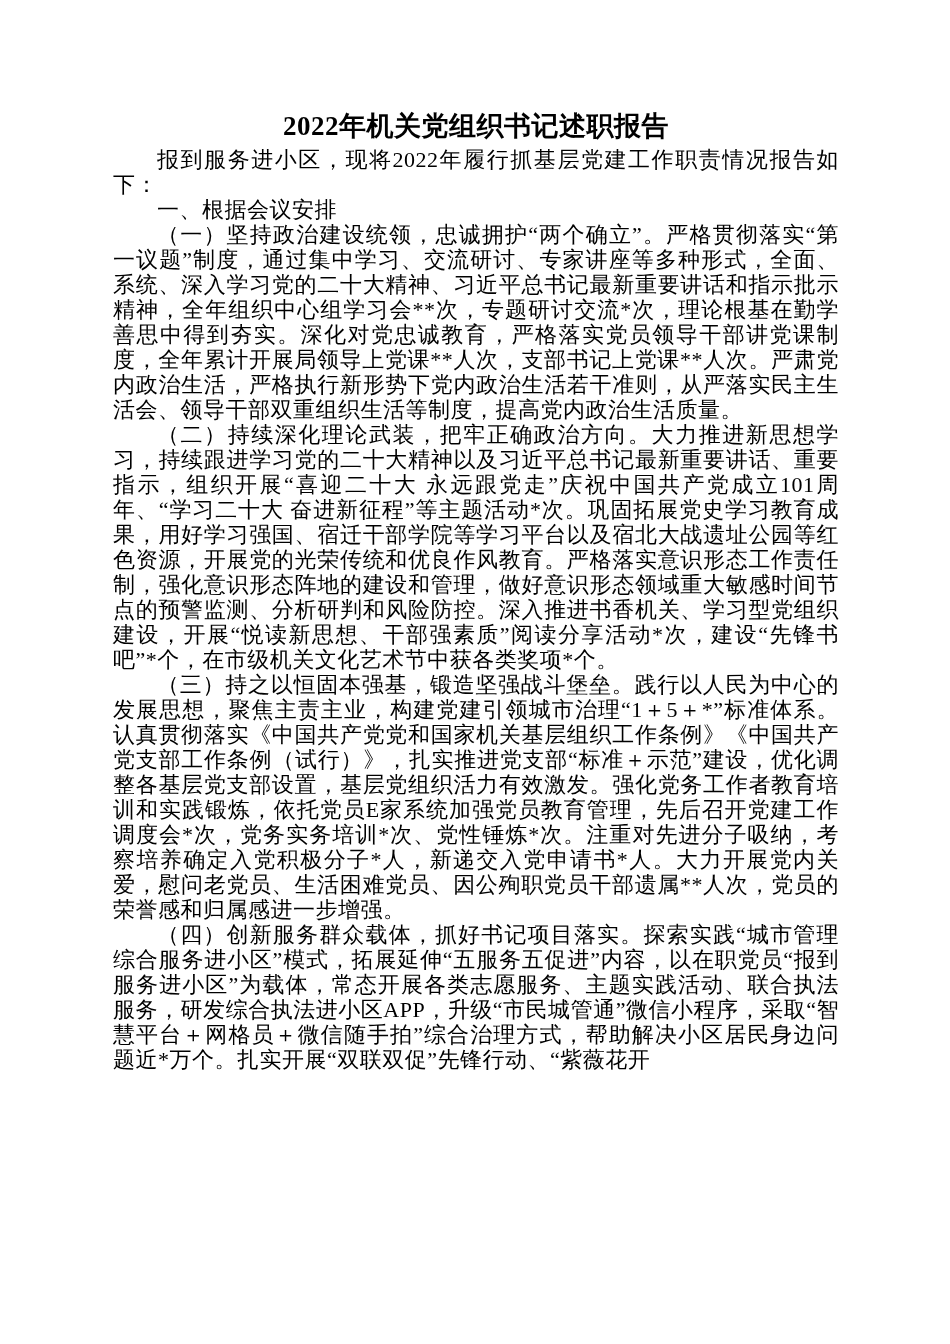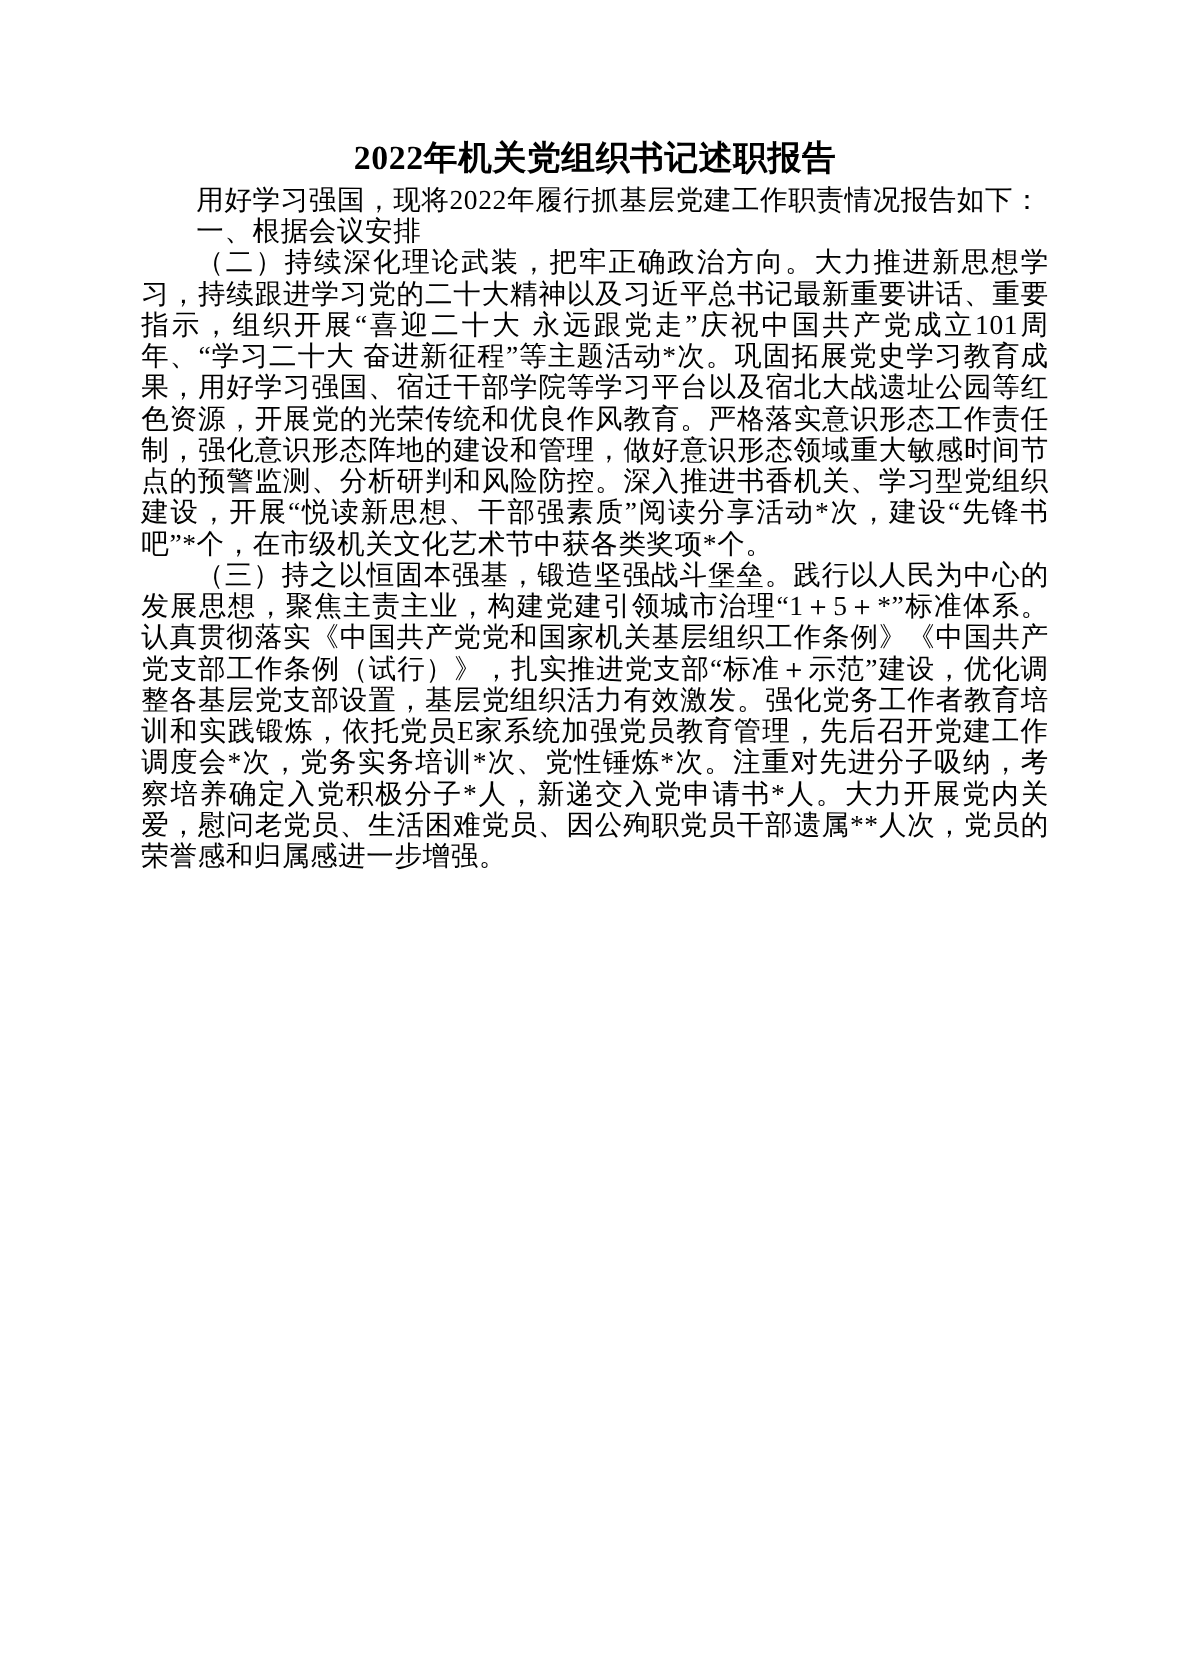--- a/index.html
+++ b/index.html
@@ -43,18 +43,20 @@
     letter-spacing: 0.5px;
     word-break: break-all;
   }
 </style>
 </head>
 <body>
 
 <div class="page">
   <div class="content">
     <h1 class="doc-title">2022年机关党组织书记述职报告</h1>
-    <p class="para">用好学习强国，现将2022年履行抓基层党建工作职责情况报告如下：</p>
+    <p class="para">报到服务进小区，现将2022年履行抓基层党建工作职责情况报告如下：</p>
     <p class="para">一、根据会议安排</p>
+    <p class="para">（一）坚持政治建设统领，忠诚拥护“两个确立”。严格贯彻落实“第一议题”制度，通过集中学习、交流研讨、专家讲座等多种形式，全面、系统、深入学习党的二十大精神、习近平总书记最新重要讲话和指示批示精神，全年组织中心组学习会**次，专题研讨交流*次，理论根基在勤学善思中得到夯实。深化对党忠诚教育，严格落实党员领导干部讲党课制度，全年累计开展局领导上党课**人次，支部书记上党课**人次。严肃党内政治生活，严格执行新形势下党内政治生活若干准则，从严落实民主生活会、领导干部双重组织生活等制度，提高党内政治生活质量。</p>
     <p class="para">（二）持续深化理论武装，把牢正确政治方向。大力推进新思想学习，持续跟进学习党的二十大精神以及习近平总书记最新重要讲话、重要指示，组织开展“喜迎二十大 永远跟党走”庆祝中国共产党成立101周年、“学习二十大 奋进新征程”等主题活动*次。巩固拓展党史学习教育成果，用好学习强国、宿迁干部学院等学习平台以及宿北大战遗址公园等红色资源，开展党的光荣传统和优良作风教育。严格落实意识形态工作责任制，强化意识形态阵地的建设和管理，做好意识形态领域重大敏感时间节点的预警监测、分析研判和风险防控。深入推进书香机关、学习型党组织建设，开展“悦读新思想、干部强素质”阅读分享活动*次，建设“先锋书吧”*个，在市级机关文化艺术节中获各类奖项*个。</p>
     <p class="para">（三）持之以恒固本强基，锻造坚强战斗堡垒。践行以人民为中心的发展思想，聚焦主责主业，构建党建引领城市治理“1＋5＋*”标准体系。认真贯彻落实《中国共产党党和国家机关基层组织工作条例》《中国共产党支部工作条例（试行）》，扎实推进党支部“标准＋示范”建设，优化调整各基层党支部设置，基层党组织活力有效激发。强化党务工作者教育培训和实践锻炼，依托党员E家系统加强党员教育管理，先后召开党建工作调度会*次，党务实务培训*次、党性锤炼*次。注重对先进分子吸纳，考察培养确定入党积极分子*人，新递交入党申请书*人。大力开展党内关爱，慰问老党员、生活困难党员、因公殉职党员干部遗属**人次，党员的荣誉感和归属感进一步增强。</p>
+    <p class="para">（四）创新服务群众载体，抓好书记项目落实。探索实践“城市管理综合服务进小区”模式，拓展延伸“五服务五促进”内容，以在职党员“报到服务进小区”为载体，常态开展各类志愿服务、主题实践活动、联合执法服务，研发综合执法进小区APP，升级“市民城管通”微信小程序，采取“智慧平台＋网格员＋微信随手拍”综合治理方式，帮助解决小区居民身边问题近*万个。扎实开展“双联双促”先锋行动、“紫薇花开</p>
   </div>
 </div>
 
 </body></html>

